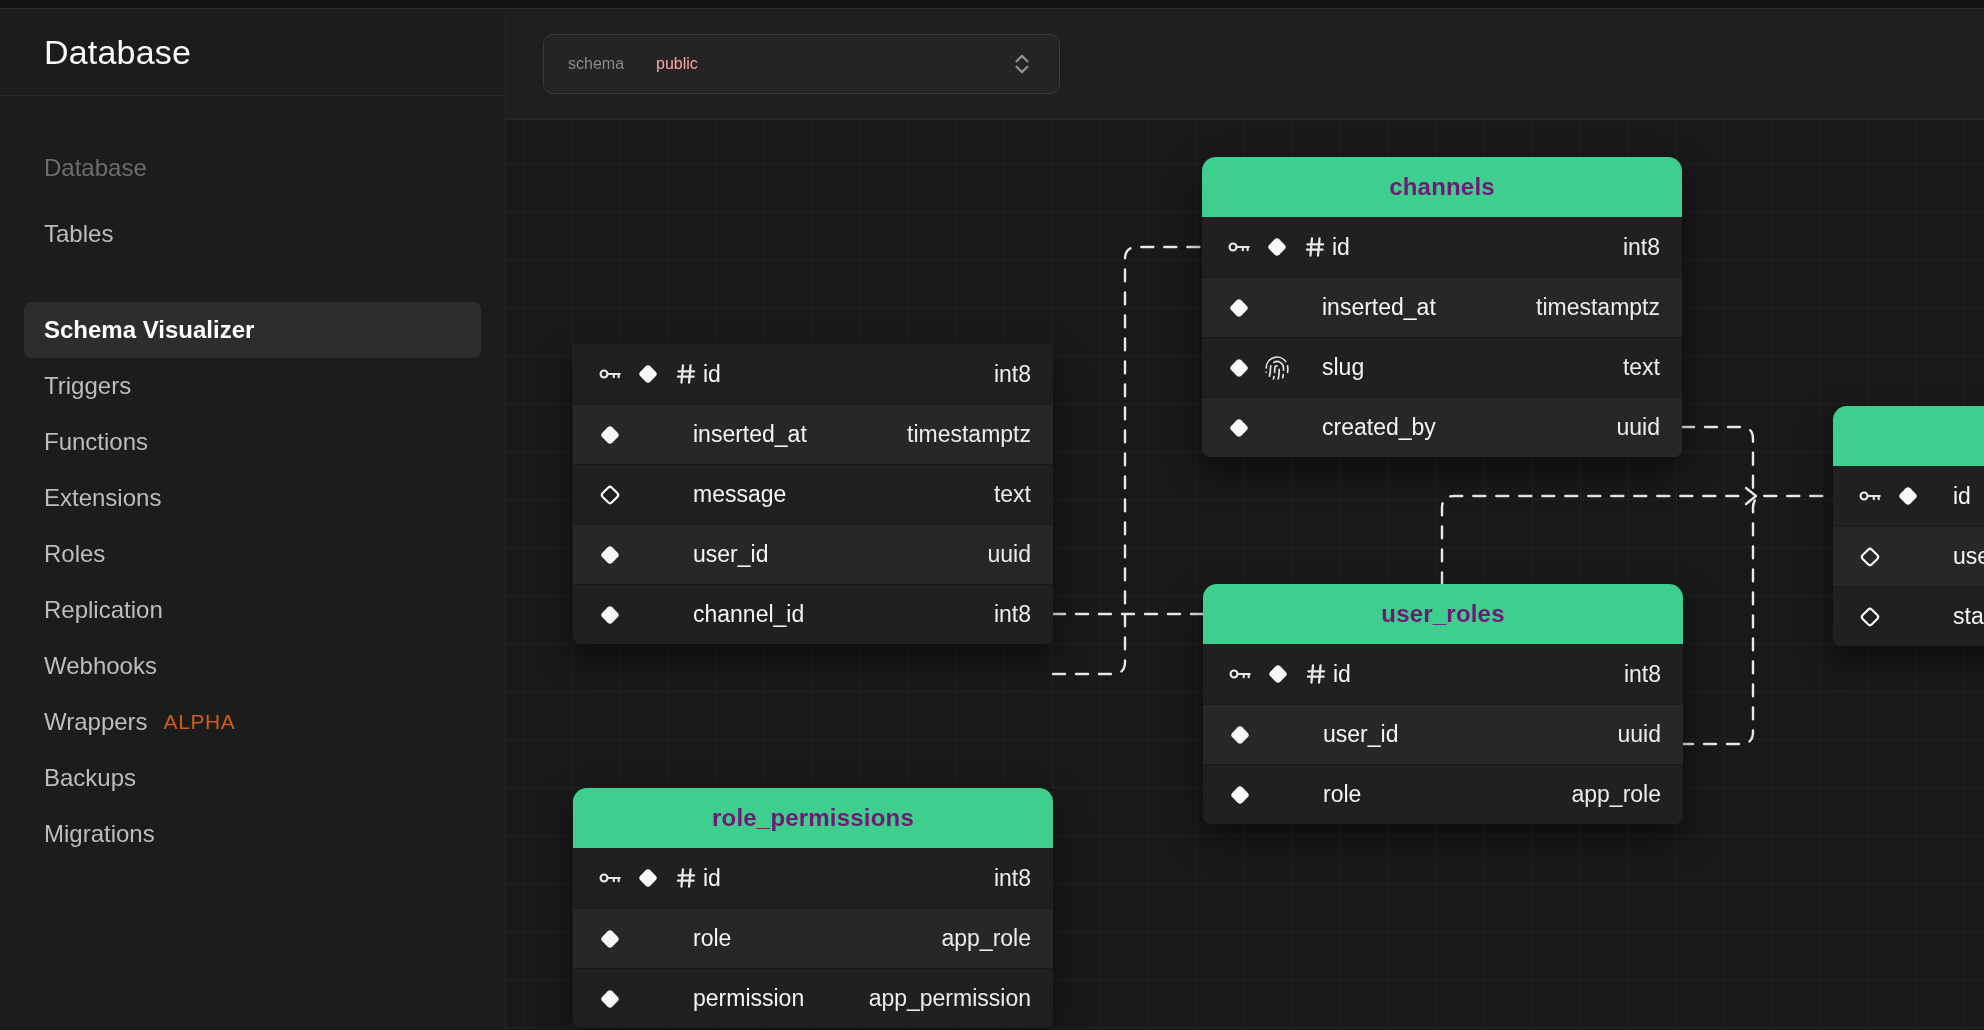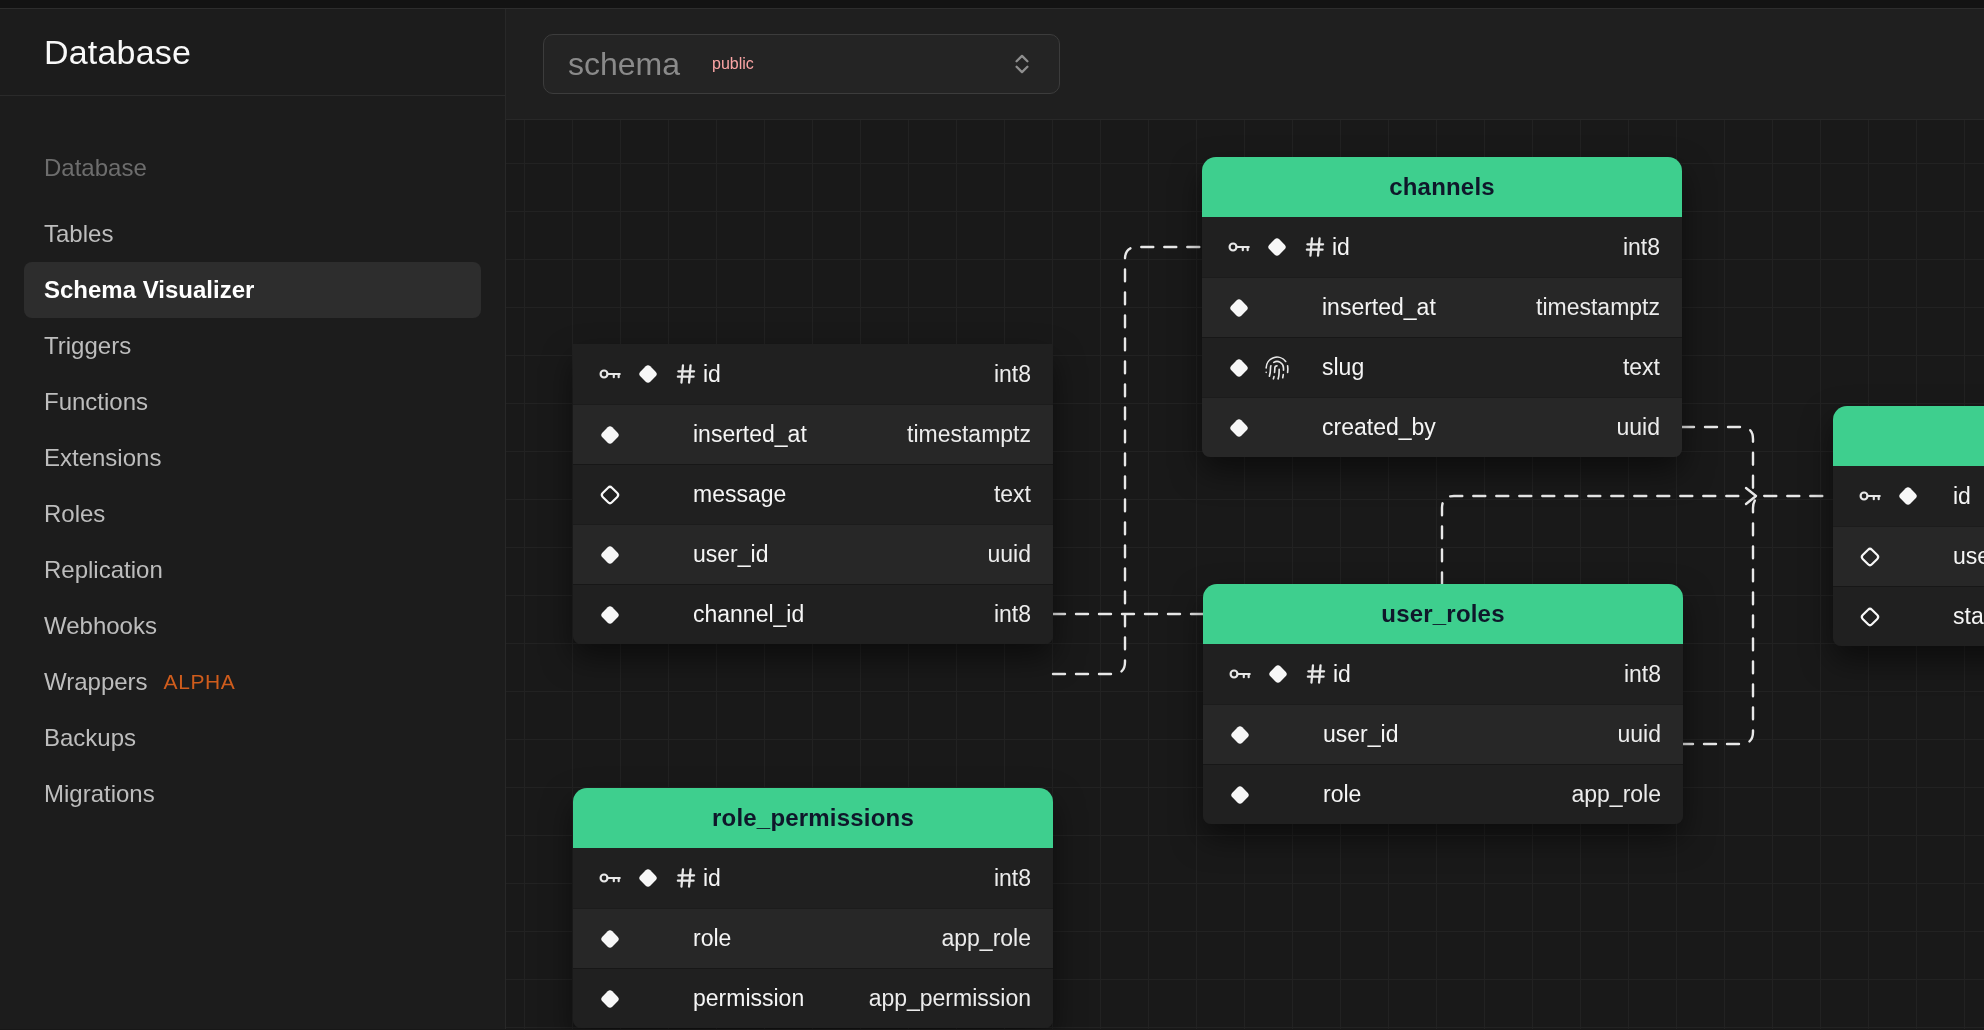--- a/index.html
+++ b/index.html
@@ -13,46 +13,46 @@
   
   .sidebar { width:506px; flex:0 0 506px; background:#1c1c1c; border-right:1px solid #282828; }
   .sidebar-header { height:87px; display:flex; align-items:center; padding-left:44px;
     border-bottom:1px solid #2a2a2a; }
   .sidebar-title { font-size:34px; font-weight:500; color:#f8f8f8; letter-spacing:.2px; }
   .sidebar-nav { padding:44px 24px 0 24px; }
   .nav-label { height:56px; margin-bottom:10px; display:flex; align-items:center;
     padding-left:20px; font-size:24px; color:#6d6d6d; }
   .nav-item { height:56px; display:flex; align-items:center; gap:16px; padding-left:20px;
     font-size:24px; color:#bdbdbd; border-radius:8px; cursor:pointer; }
-  .nav-item.active { background:#2d2d2d; color:#ffffff; font-weight:600; }
+  .nav-item.active { background:#2d2d2d; color:#ffffff; font-weight:600;margin-top:40px; }
   .nav-badge { font-size:21px; letter-spacing:.6px; color:#cf5c1c; }
 
   
   .main { flex:1; display:flex; flex-direction:column; min-width:0; }
   .toolbar { height:111px; background:#1f1f1f; border-bottom:1px solid #282828;
     display:flex; align-items:center; padding-left:37px; }
   .schema-select { width:517px; height:60px; background:#242424; border:1px solid #3c3c3c;
     border-radius:10px; display:flex; align-items:center; padding:0 24px; gap:32px; cursor:pointer; }
-  .schema-select .select-label { font-size:32px; color:#8a8a8a; }
+  .schema-select .select-label { font-size:16px; color:#8a8a8a; }
   .schema-select .select-value { font-size:16px; color:#fca5a5; }
   .selector-icon { margin-left:auto; width:26px; height:26px; display:flex; }
 
   .canvas { position:relative; flex:1; overflow:hidden; background:#191919;
     background-image:linear-gradient(#222222 1px, transparent 1px),
                      linear-gradient(90deg,#222222 1px, transparent 1px);
     background-size:48px 48px; background-position:18px 43px; }
 
   .edges-layer { position:absolute; left:0; top:0; z-index:1; pointer-events:none; }
 
   
   .table-card { position:absolute; width:480px; z-index:2; border-radius:14px 14px 8px 8px;
     box-shadow:0 14px 30px rgba(0,0,0,.5); }
   .table-header { height:60px; background:#3ecf8e; border-radius:14px 14px 0 0;
     display:flex; align-items:center; justify-content:center;
-    font-size:24px; font-weight:700; color:#0f172a; letter-spacing:.2px; }
+    font-size:24px; font-weight:700; color:#701a75; letter-spacing:.2px; }
   .table-rows { border-radius:0 0 8px 8px; overflow:hidden; }
   .table-row { height:60px; display:flex; align-items:center; padding:0 22px 0 24px; }
   .table-row:nth-child(odd) { background:#202020; }
   .table-row:nth-child(even) { background:#272727; }
   .table-row + .table-row { border-top:1px solid rgba(0,0,0,.28); }
   .row-icons { display:flex; align-items:center; gap:12px; min-width:92px; }
   .icon { width:26px; height:26px; display:flex; align-items:center; justify-content:center;
     color:#e8e8e8; }
   .icon svg { width:100%; height:100%; }
   .col-name { font-size:23px; color:#f5f5f5; margin-left:4px; white-space:nowrap; }

